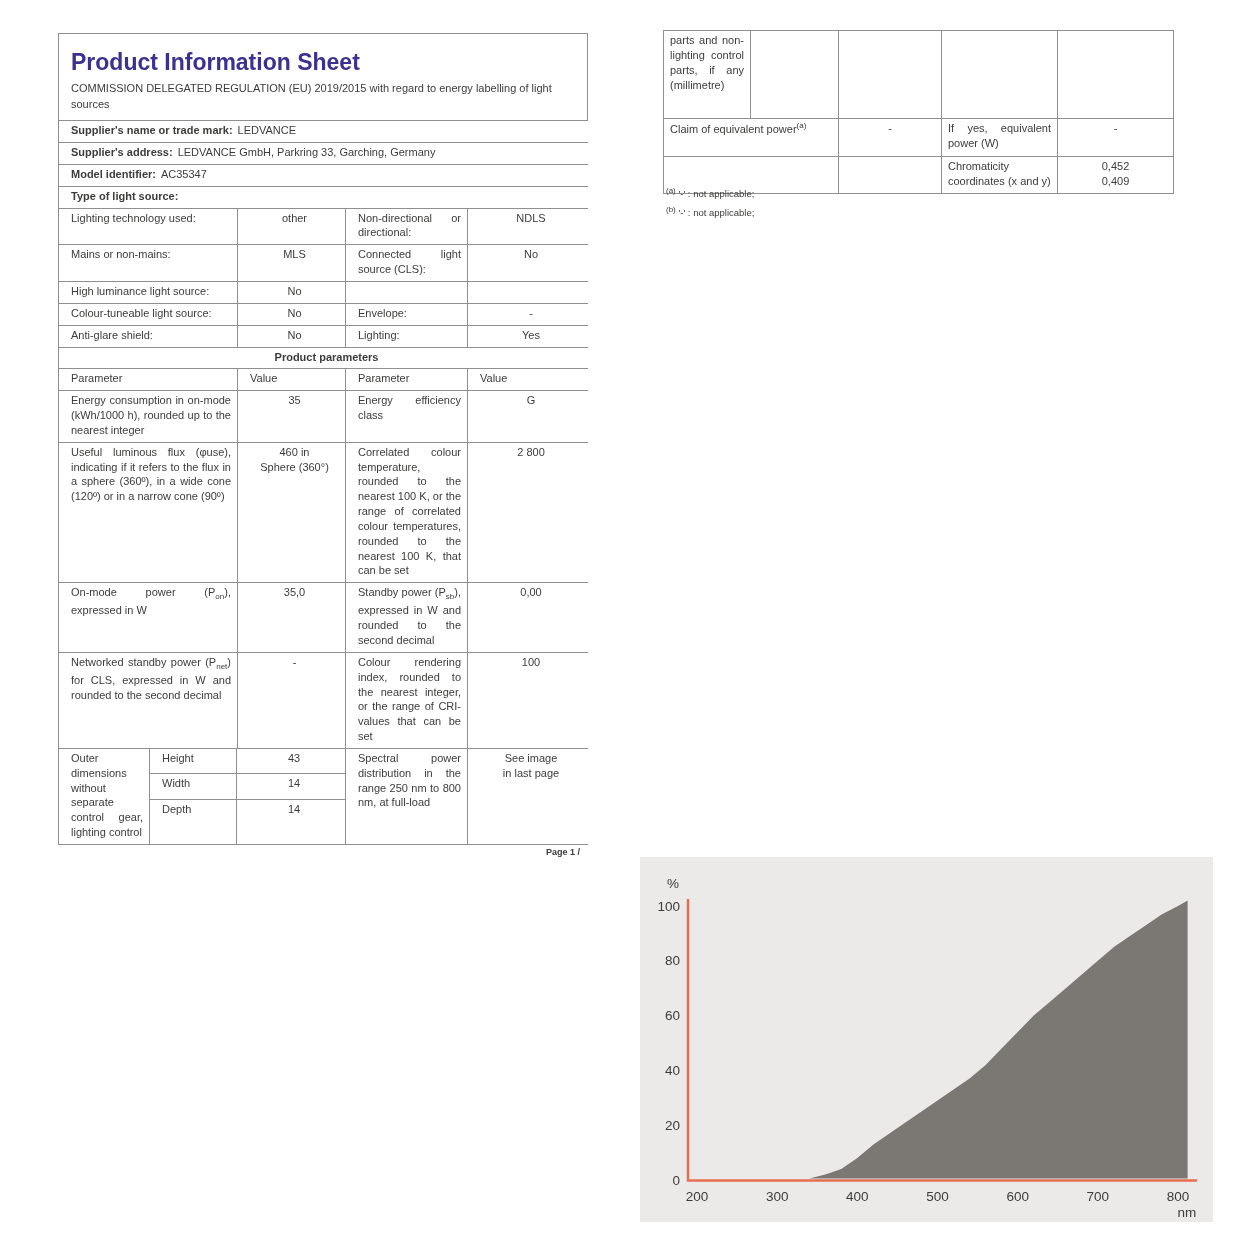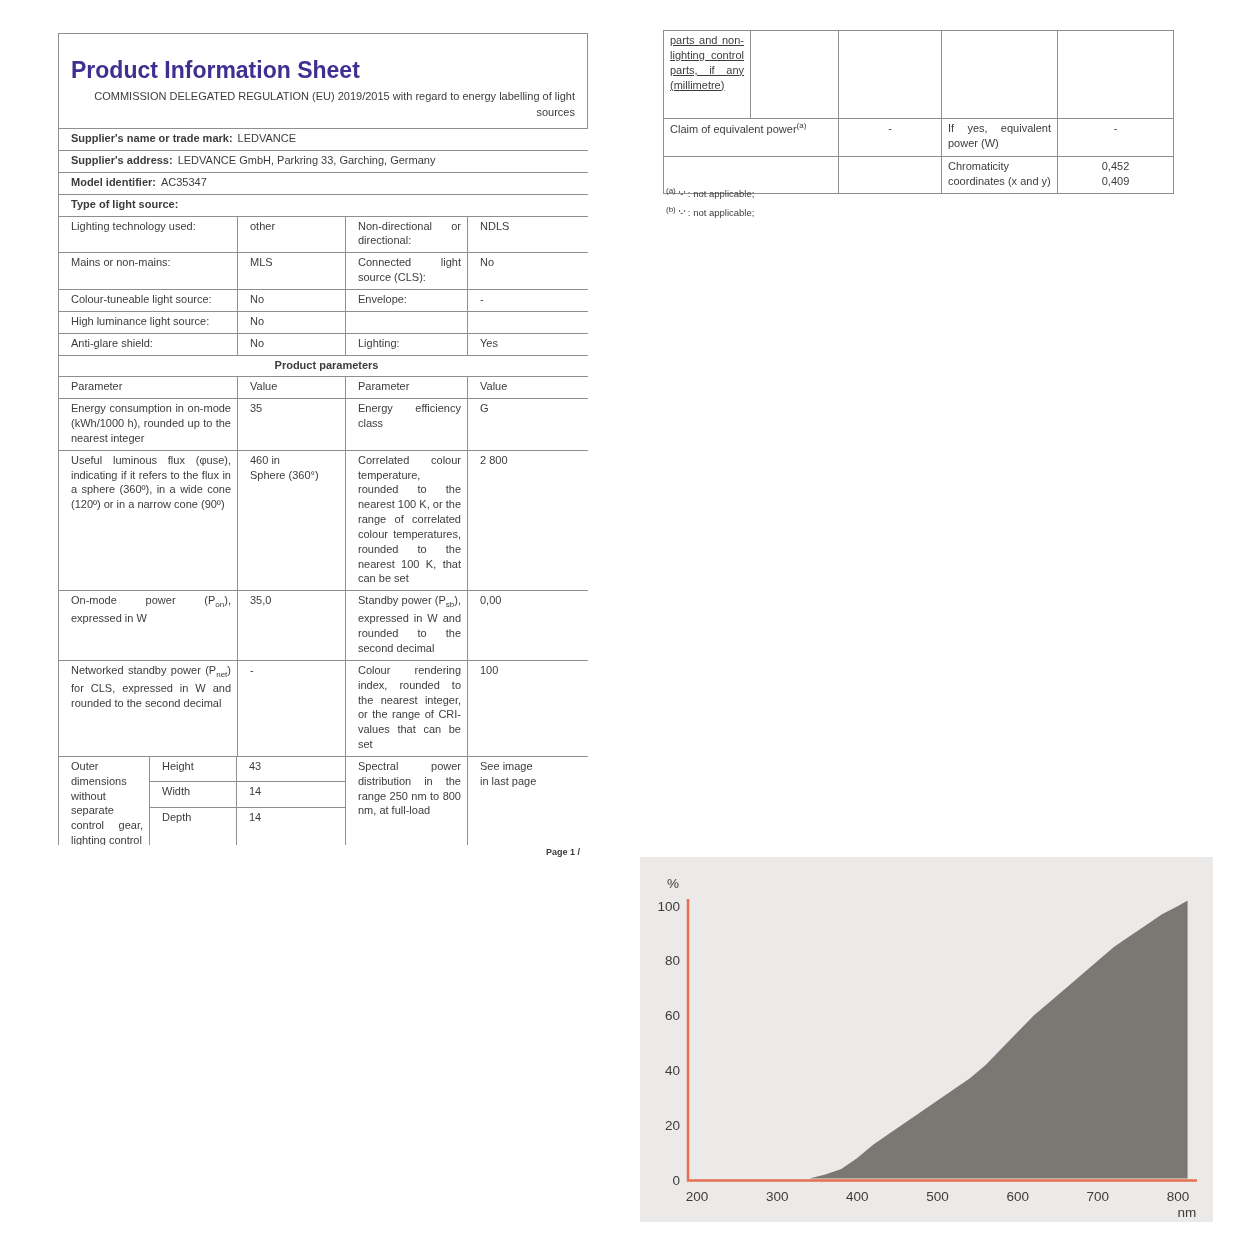--- a/index.html
+++ b/index.html
@@ -7,51 +7,51 @@
     --axis:#e76f4f; --chart-fill:#7b7874; --chart-bg:#ebeae8;
   }
   *{box-sizing:border-box;}
   html,body{margin:0;padding:0;}
   body{
     width:1250px;height:1250px;position:relative;background:#ffffff;
     font-family:"Liberation Sans",sans-serif;color:var(--text);
   }
   
   .sheet{position:absolute;left:58px;top:33px;width:530px;height:812px;overflow:hidden;}
-  .title-block{border:1px solid var(--border);border-bottom:none;padding:23px 12px 8px 12px;}
+  .title-block{border:1px solid var(--border);border-bottom:none;padding:15px 12px 8px 12px;}
   .title-block h1{margin:0 0 6px 0;font-size:23px;line-height:1.15;color:var(--title);}
-  .title-block p{margin:0;font-size:11px;line-height:1.4;text-align:right;}
+  .title-block p{margin:0;font-size:11px;line-height:1.4;}
   table.doc{border-collapse:collapse;width:530px;table-layout:fixed;}
   table.doc td{
     border:1px solid var(--border);padding:2px 6px 4px 12px;vertical-align:top;
     font-size:11px;line-height:1.35;
   }
   td.info b{font-weight:bold;}
   td.info span{margin-left:5px;}
   td.p{text-align:justify;white-space:pre-line;}
-  td.v{text-align:left;white-space:pre-line;}
+  td.v{text-align:center;white-space:pre-line;}
   td.hdr{font-weight:bold;}
   td.center{text-align:center;font-weight:bold;}
   table.dims{margin-top:-1px;}
   .page-num{
     position:absolute;left:58px;top:847px;width:530px;text-align:right;
     padding-right:8px;font-size:9px;font-weight:bold;color:var(--text);
   }
   
   table.cont{
     position:absolute;left:663px;top:30px;width:510px;
     border-collapse:collapse;table-layout:fixed;
   }
   table.cont td{
     border:1px solid var(--border);padding:2px 6px 4px 6px;vertical-align:top;
     font-size:11px;line-height:1.35;
   }
   table.cont td.p{text-align:justify;white-space:pre-line;}
   table.cont td.v{text-align:center;white-space:pre-line;}
-  tr.r1{height:88px;text-decoration:underline;} tr.r2{height:38px;} tr.r3{height:30px;}
+  tr.r1{height:88px;} tr.r2{height:38px;} tr.r3{height:30px;}
   .footnotes{position:absolute;left:666px;top:184px;font-size:9.5px;line-height:1.85;}
   .footnotes sup{font-size:8px;}
   
   .chart-panel{
     position:absolute;left:640px;top:857px;width:573px;height:365px;
     background:var(--chart-bg);
   }
   .chart-panel svg{display:block;}
   .chart-panel text{
     font-family:"Liberation Sans",sans-serif;font-size:13.5px;fill:#3d3c3a;
@@ -94,30 +94,30 @@
           <td class="p">Non-directional or directional:</td>
           <td class="v">NDLS</td>
         </tr>
     <tr>
           <td class="p">Mains or non-mains:</td>
           <td class="v">MLS</td>
           <td class="p">Connected light source (CLS):</td>
           <td class="v">No</td>
         </tr>
     <tr>
+          <td class="p">High luminance light source:</td>
+          <td class="v">No</td>
+          <td class="p"></td>
+          <td class="v"></td>
+        </tr>
+    <tr>
           <td class="p">Colour-tuneable light source:</td>
           <td class="v">No</td>
           <td class="p">Envelope:</td>
           <td class="v">-</td>
-        </tr>
-    <tr>
-          <td class="p">High luminance light source:</td>
-          <td class="v">No</td>
-          <td class="p"></td>
-          <td class="v"></td>
         </tr>
     <tr>
           <td class="p">Anti-glare shield:</td>
           <td class="v">No</td>
           <td class="p">Lighting:</td>
           <td class="v">Yes</td>
         </tr>
 
     <tr>
           <td class="center" colspan="4">Product parameters</td>

